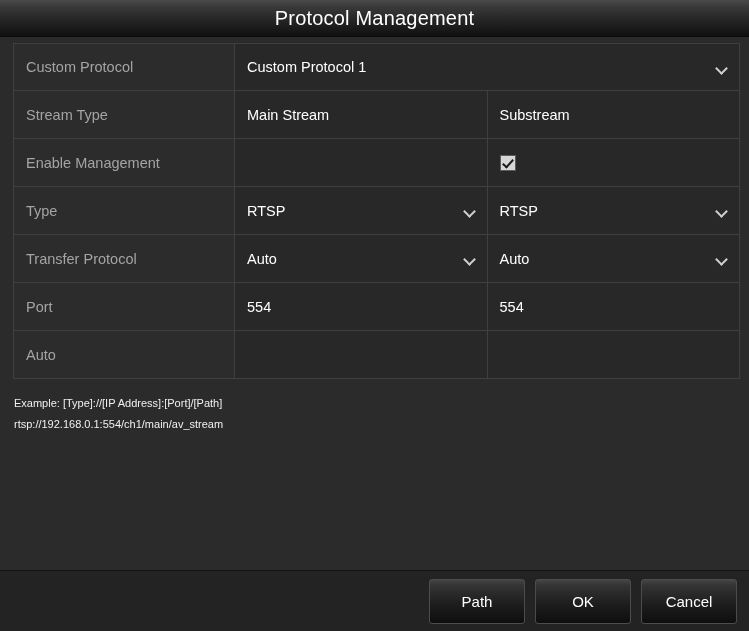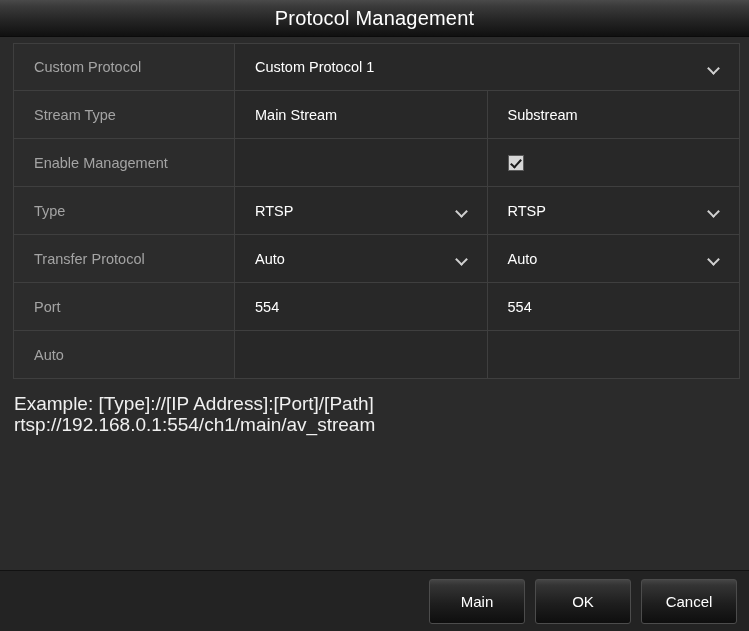--- a/index.html
+++ b/index.html
@@ -58,21 +58,21 @@
     border-collapse: separate;
     border-spacing: 0;
     table-layout: fixed;
   }
   .form-table tr { height: 48px; }
   .form-table td {
     height: 48px;
     box-sizing: border-box;
     border: 1px solid #3f3f3f;
     background: #282828;
-    padding: 0 20px;
+    padding: 0 12px;
     vertical-align: middle;
     font-size: 14.5px;
     overflow: hidden;
     white-space: nowrap;
   }
   
   .form-table td + td { border-left: 0; }
   .form-table tr + tr td { border-top: 0; }
 
   td.label-cell {
@@ -137,21 +137,21 @@
     height: 9px;
     border-right: 2.5px solid #1b1b1b;
     border-bottom: 2.5px solid #1b1b1b;
     transform: rotate(42deg);
   }
 
   
   #hint {
     margin-top: 14px;
     color: #f0f0f0;
-    font-size: 19px;
+    font-size: 11px;
     line-height: 21px;
     padding-left: 1px;
   }
   #hint .hint-line { white-space: nowrap; }
 
   
   #footer {
     flex: 0 0 61px;
     height: 61px;
     background: #232323;
@@ -295,18 +295,18 @@
     </table>
 
     <div id="hint">
       <div class="hint-line">Example: [Type]://[IP Address]:[Port]/[Path]</div>
       <div class="hint-line">rtsp://192.168.0.1:554/ch1/main/av_stream</div>
     </div>
 
   </div>
 
   <div id="footer">
-    <div class="btn">Main</div>
+    <div class="btn">Path</div>
     <div class="btn">OK</div>
     <div class="btn">Cancel</div>
   </div>
 
 </div>
 
 </body></html>

